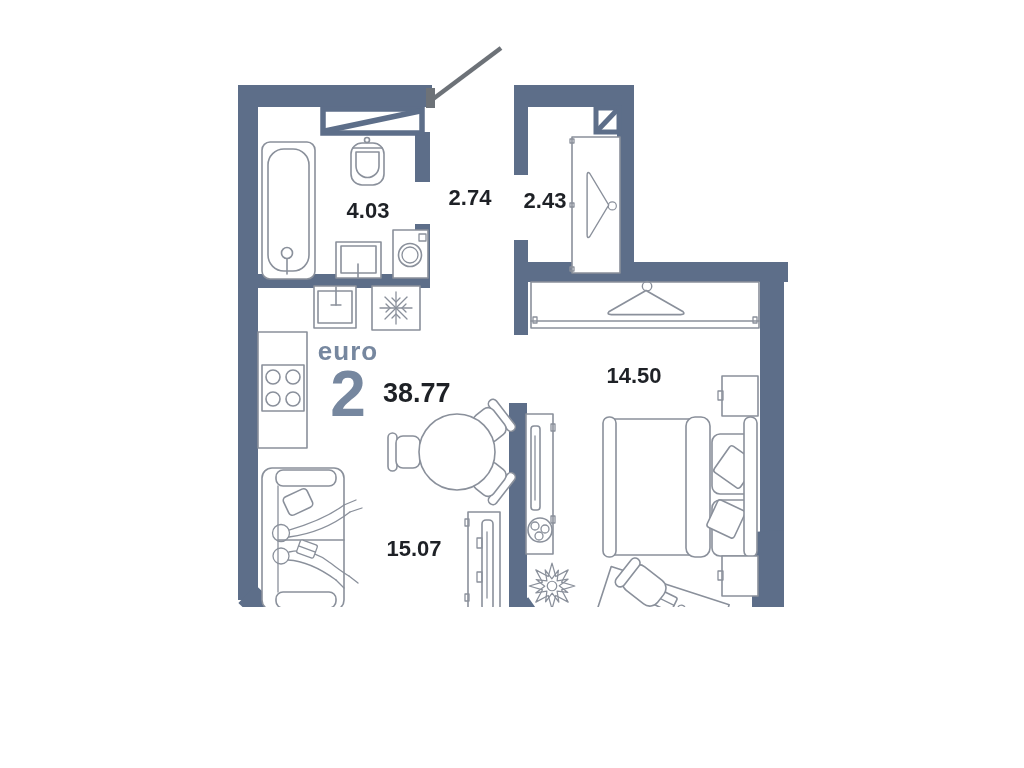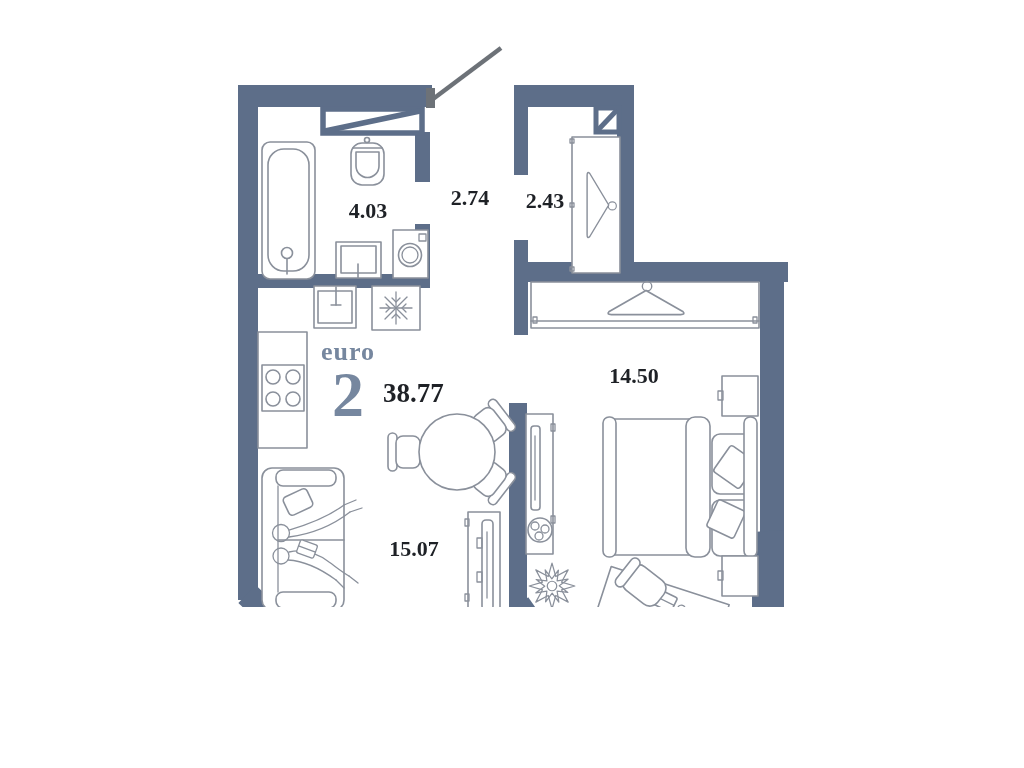--- a/index.html
+++ b/index.html
@@ -1,17 +1,17 @@
 <!DOCTYPE html>
 <html style="--wall: #5d6e89; --brand: #76879f; --label: #1e2126; --furniture: #8a909b; --window: #9aa1ac; --door: #6d7278; --background: #ffffff;"><head>
 <meta charset="utf-8">
 <style>
   html,body{margin:0;padding:0;background:#fff;}
   .canvas{position:relative;width:1024px;height:607px;background:var(--background,#fff);overflow:hidden;
-          font-family:Liberation Serif, serif;}
+          font-family:Liberation Sans, sans-serif;}
   svg{position:absolute;left:0;top:0;}
   .wall{fill:var(--wall,#5d6e89);stroke:none;}
   .ws{stroke:var(--wall,#5d6e89);fill:none;}
   .f{fill:#fff;stroke:var(--furniture,#8a909b);stroke-width:1.6;stroke-linejoin:round;}
   .fn{fill:none;stroke:var(--furniture,#8a909b);stroke-width:1.6;stroke-linejoin:round;stroke-linecap:round;}
   .ft{fill:none;stroke:var(--furniture,#8a909b);stroke-width:1.3;stroke-linejoin:round;stroke-linecap:round;}
   .win{stroke:var(--window,#9aa1ac);stroke-width:1.7;fill:none;}
   .door{stroke:var(--door,#6d7278);stroke-width:4.5;fill:none;}
   .lbl{font-weight:700;font-size:22px;fill:var(--label,#1e2126);text-anchor:middle;}
   .total{font-weight:700;font-size:27px;fill:var(--label,#1e2126);}

